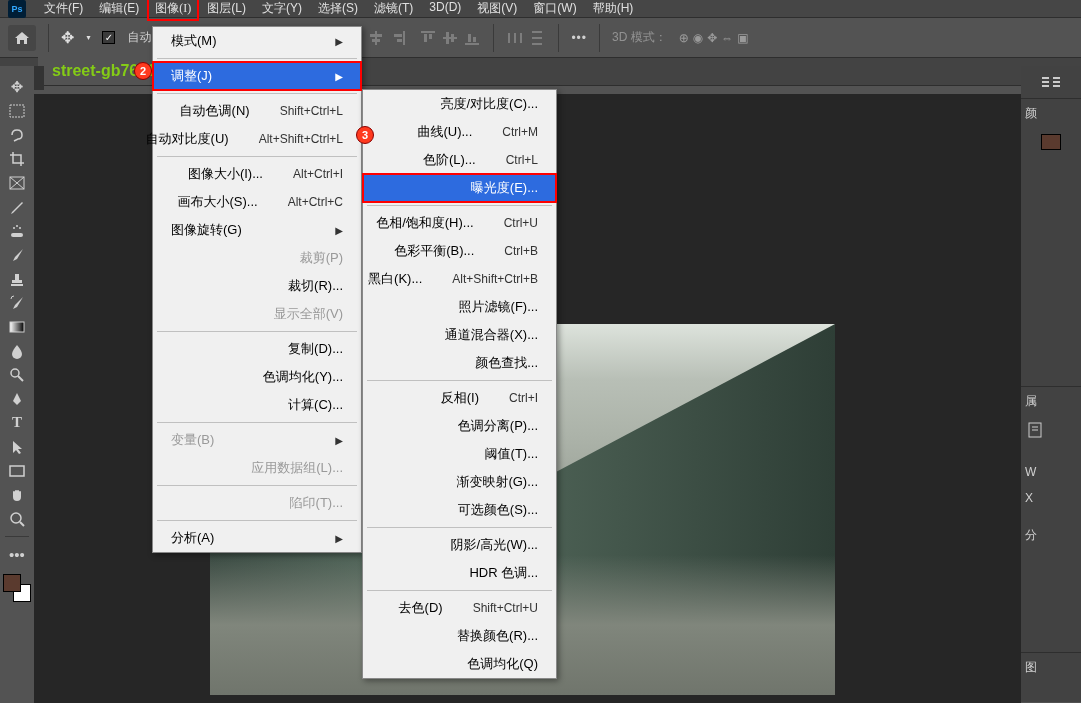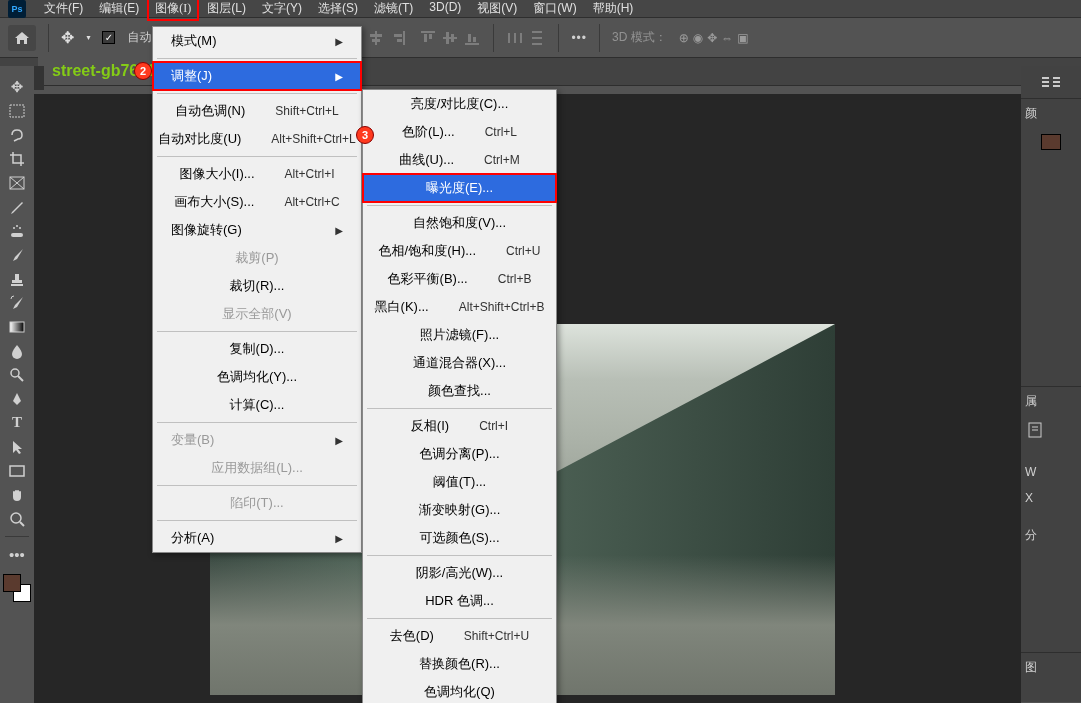--- a/index.html
+++ b/index.html
@@ -158,21 +158,21 @@
   background: #f0f0f0;
   border: 1px solid #888;
   box-shadow: 2px 2px 6px rgba(0,0,0,0.4);
   color: #000;
   font-size: 13px;
   z-index: 100;
 }
 .dd-item {
   padding: 5px 18px 5px 18px;
   display: flex;
-  justify-content: center;
+  justify-content: flex-end;
   align-items: center;
   cursor: pointer;
   white-space: nowrap;
 }
 .dd-item .shortcut { margin-left: 30px; color: #333; font-size: 12px; }
 .dd-item .arrow { margin-left: auto; font-size: 10px; color: #333; }
 .dd-item.disabled { color: #999; }
 .dd-item.highlighted { background: #2d6bdf; color: #fff; }
 .dd-item.highlighted .arrow, .dd-item.highlighted .shortcut { color: #fff; }
 .dd-item.boxed-red { outline: 2px solid #ff0000; outline-offset: -1px; }
@@ -514,35 +514,32 @@
       <span>分析(A)</span>
       <span class="arrow">▶</span>
     </div>
   </div>
 
 <div class="dropdown dd2" id="dd2">
     <div class="dd-item">
       <span>亮度/对比度(C)...</span>
     </div>
     <div class="dd-item">
+      <span>曲线(U)...</span>
+      <span class="shortcut">Ctrl+M</span>
+    </div>
+    <div class="dd-item">
       <span>色阶(L)...</span>
       <span class="shortcut">Ctrl+L</span>
     </div>
-    <div class="dd-item">
-      <span>曲线(U)...</span>
-      <span class="shortcut">Ctrl+M</span>
-    </div>
     <div class="dd-item highlighted boxed-red">
       <span>曝光度(E)...</span>
     </div>
     <div class="dd-sep"></div>
     <div class="dd-item">
-      <span>自然饱和度(V)...</span>
-    </div>
-    <div class="dd-item">
       <span>色相/饱和度(H)...</span>
       <span class="shortcut">Ctrl+U</span>
     </div>
     <div class="dd-item">
       <span>色彩平衡(B)...</span>
       <span class="shortcut">Ctrl+B</span>
     </div>
     <div class="dd-item">
       <span>黑白(K)...</span>
       <span class="shortcut">Alt+Shift+Ctrl+B</span>

